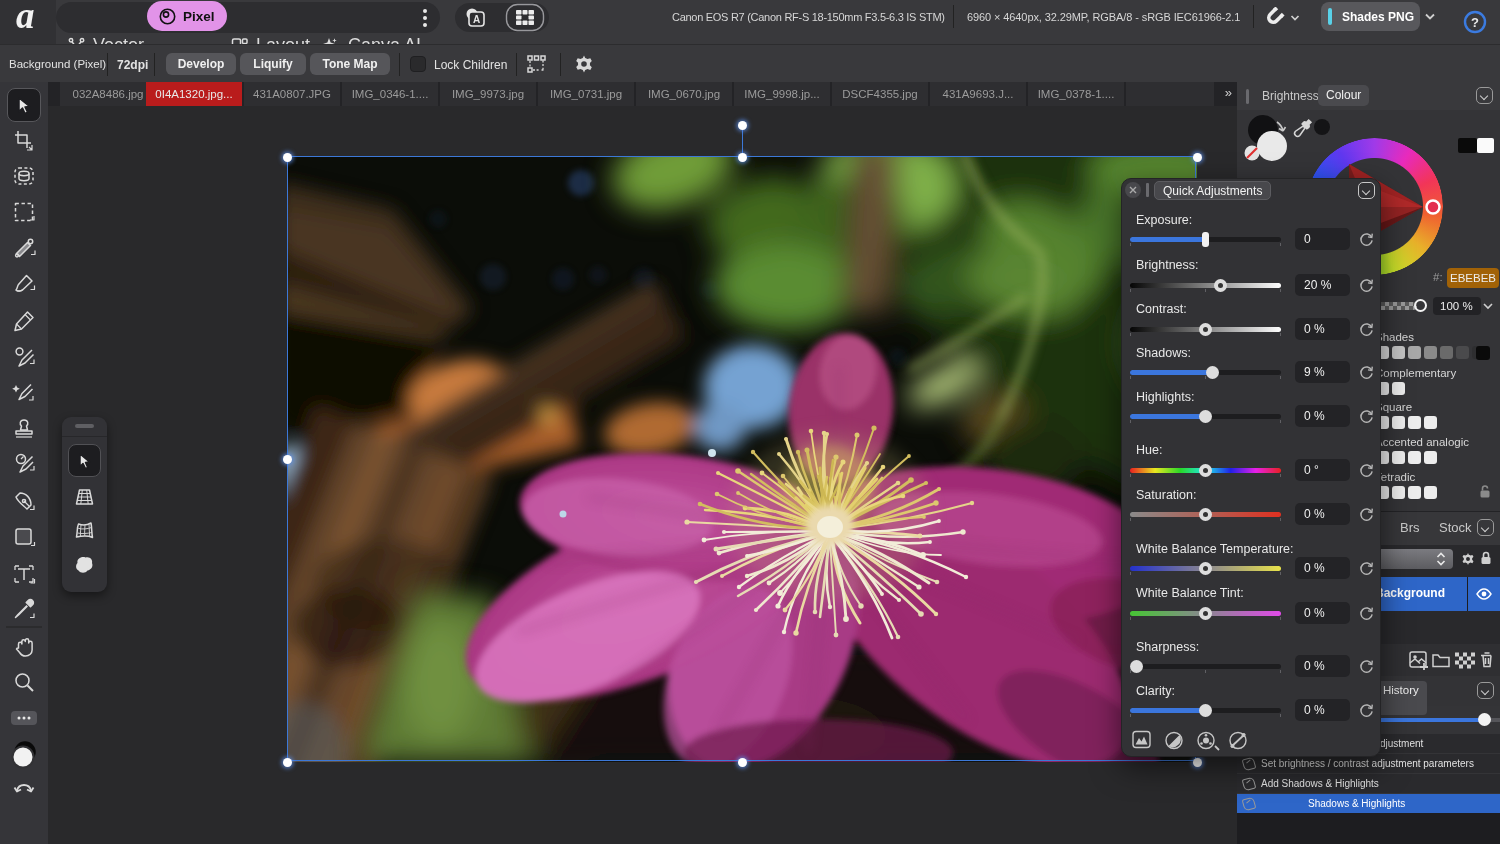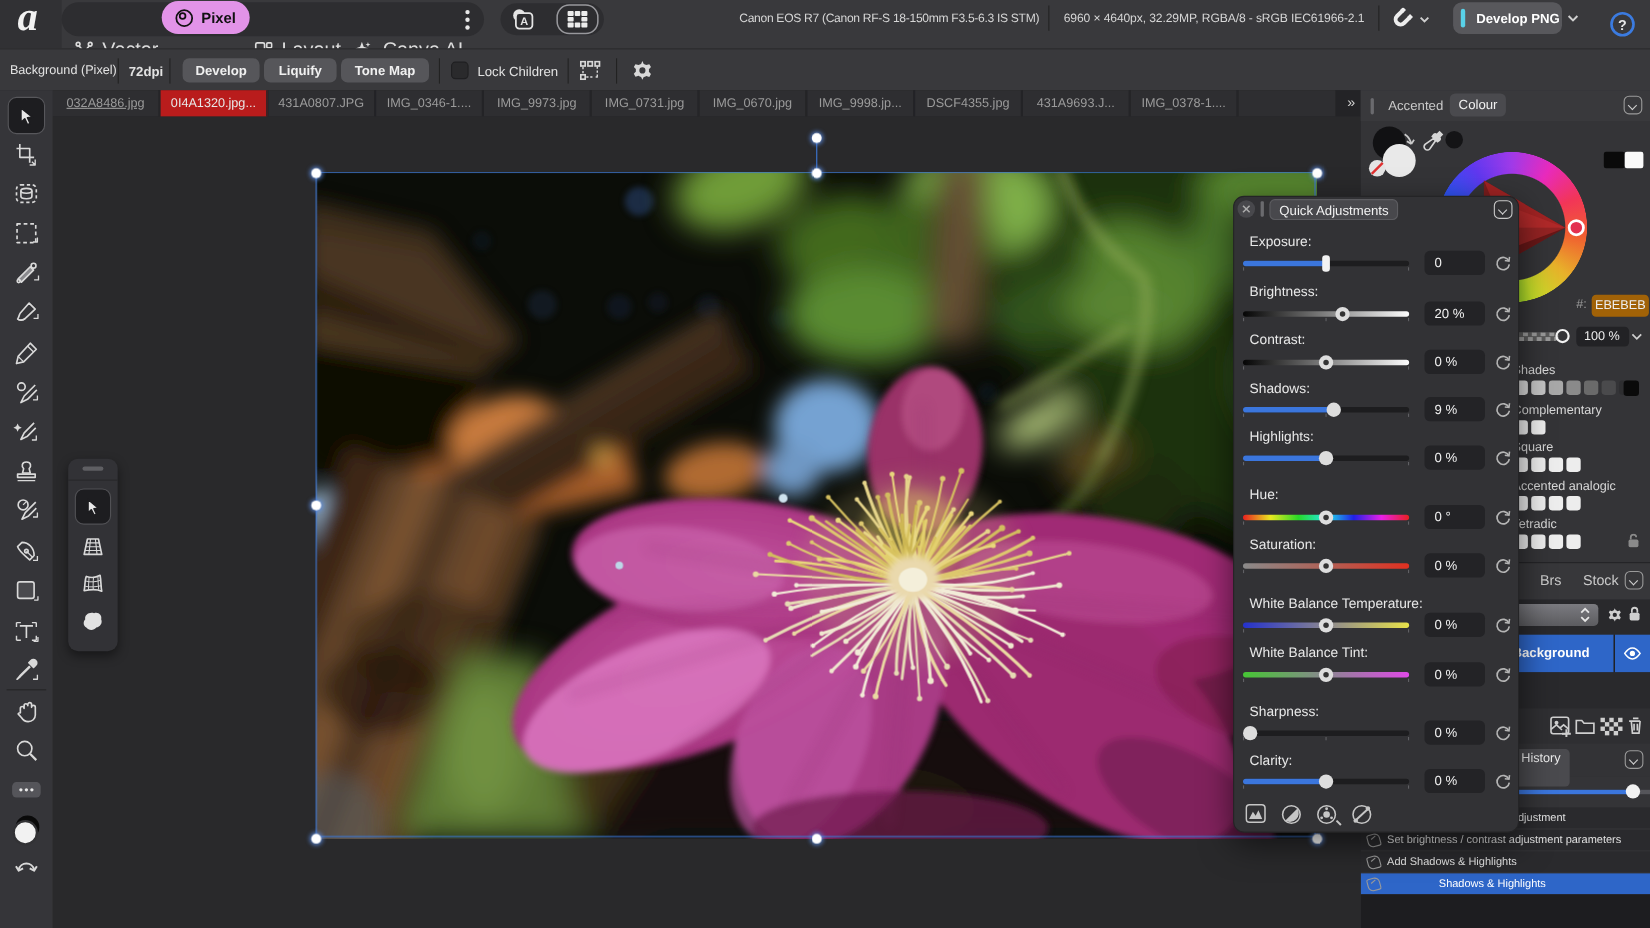--- a/index.html
+++ b/index.html
@@ -153,21 +153,21 @@
           <path d="M5.5 4 L5.5 11 A4.5 4.5 0 0 0 14.5 11 L14.5 4" fill="none" stroke="#ededed" stroke-width="3.6"></path>
           <rect x="3.6" y="1.5" width="3.8" height="3.4" fill="#ededed"></rect>
           <rect x="12.6" y="1.5" width="3.8" height="3.4" fill="#ededed"></rect>
         </g>
         <path d="M27.5 9 l3.5 3.5 l3.5 -3.5" fill="none" stroke="#cfcfcf" stroke-width="1.7"></path>
       </svg>
     </div>
     </div>
     <div id="exportbtn">
       <div class="cbar"></div>
-      <div class="txt">Develop PNG</div>
+      <div class="txt">Shades PNG</div>
     </div>
     <svg style="position:absolute;left:1424px;top:12px;" width="12" height="10" viewBox="0 0 12 10">
       <path d="M2 2.5 l4 4 l4 -4" fill="none" stroke="#cfcfcf" stroke-width="1.8"></path>
     </svg>
     <div id="helpbtn">
       <svg width="24" height="24" viewBox="0 0 24 24">
         <circle cx="12" cy="12" r="10" fill="none" stroke="#3b7be0" stroke-width="2.4"></circle>
         <text x="12" y="17" font-size="13" font-weight="bold" fill="#e8e8e8" text-anchor="middle" font-family="Liberation Sans">?</text>
       </svg>
     </div>
@@ -194,21 +194,21 @@
         <path d="M3 6 v6 M6 15 h7 M14.5 15 h3.5 M16 5.5 v9" stroke-dasharray="2 1.6" stroke-width="1.3"></path>
       </g>
     </svg>
     <div class="vsep" style="left:560px; top:8px;"></div>
     <svg style="position:absolute;left:574px;top:9px;" width="20" height="20" viewBox="0 0 20 20">
       <path fill="#d8d8d8" d="M10 1.5 l1.2 2.6 a6.5 6.5 0 0 1 2.3 1 l2.8 -.8 1.5 2.6 -1.9 2.1 a6.5 6.5 0 0 1 0 2.2 l1.9 2.1 -1.5 2.6 -2.8 -.8 a6.5 6.5 0 0 1 -2.3 1 L10 18.5 l-1.2 -2.6 a6.5 6.5 0 0 1 -2.3 -1 l-2.8 .8 -1.5 -2.6 1.9 -2.1 a6.5 6.5 0 0 1 0 -2.2 L2.2 6.9 3.7 4.3 l2.8 .8 a6.5 6.5 0 0 1 2.3 -1 Z M10 7.2 a2.8 2.8 0 1 0 0 5.6 a2.8 2.8 0 0 0 0 -5.6 Z"></path>
     </svg>
   </div>
 
   <div id="tabstrip">
-    <div class="ftab" style="left:0px; width:97px;text-decoration:underline;">032A8486.jpg</div>
+    <div class="ftab" style="left:12px; width:97px;">032A8486.jpg</div>
     <div class="ftab active" style="left:98px; width:97px;">0I4A1320.jpg...</div>
     <div class="ftab" style="left:196px; width:97px;">431A0807.JPG</div>
     <div class="ftab" style="left:294px; width:97px;">IMG_0346-1....</div>
     <div class="ftab" style="left:392px; width:97px;">IMG_9973.jpg</div>
     <div class="ftab" style="left:490px; width:97px;">IMG_0731.jpg</div>
     <div class="ftab" style="left:588px; width:97px;">IMG_0670.jpg</div>
     <div class="ftab" style="left:686px; width:97px;">IMG_9998.jp...</div>
     <div class="ftab" style="left:784px; width:97px;">DSCF4355.jpg</div>
     <div class="ftab" style="left:882px; width:97px;">431A9693.J...</div>
     <div class="ftab" style="left:980px; width:97px;">IMG_0378-1....</div>
@@ -691,21 +691,21 @@
           <path d="M-7 -2 C-8 -6 -3 -9 1 -7.5 C5 -9 8.5 -5.5 7.5 -2 C9 1.5 6.5 5 3 5.5 C1 8.5 -4 8.5 -6 5.5 C-9 4 -9 0 -7 -2 Z" fill="#e2e2e2" stroke="none"></path>
         </g>
       </svg>
     </div>
   </div>
 
   <div id="rpanel">
 
     <div style="position:absolute;left:0;top:0;width:263px;height:28px;background:#39393c;"></div>
     <div style="position:absolute;left:9px;top:7px;width:3px;height:15px;background:#6a6a6e;border-radius:2px;"></div>
-    <div class="rtext" style="left:25px;top:7px;color:#c9c9c9;font-size:12px;">Accented</div>
+    <div class="rtext" style="left:25px;top:7px;color:#c9c9c9;font-size:12px;">Brightness</div>
     <div style="position:absolute;left:81px;top:3px;height:21px;background:#4a4a4e;border-radius:5px;padding:0 8px;color:#f0f0f0;font-size:12px;line-height:21px;">Colour</div>
     <div class="vbtn" style="left:239px;top:5px;"></div>
 
     <div style="position:absolute;left:69px;top:56px;width:137px;height:137px;border-radius:50%;
       background:conic-gradient(from 0deg, #a03ae8, #e82abc, #f23558, #f06030, #e8b02a, #c8e22a, #5fd42a, #2ad498, #2aaae8, #2a55f2, #6038f0, #a03ae8);
       -webkit-mask:radial-gradient(circle, transparent 48px, #000 49px, #000 68px, transparent 69px);
       mask:radial-gradient(circle, transparent 48px, #000 49px, #000 68px, transparent 69px);"></div>
     <svg style="position:absolute;left:0;top:28px;" width="263" height="270" viewBox="0 0 263 270">
       <circle cx="26" cy="20" r="15" fill="#111113"></circle>
       <path d="M40 12 a14 14 0 0 1 6 9 m0 0 l2.5 -4 m-2.5 4 l-4 -2.5" stroke="#c9c9c9" stroke-width="1.6" fill="none"></path>

